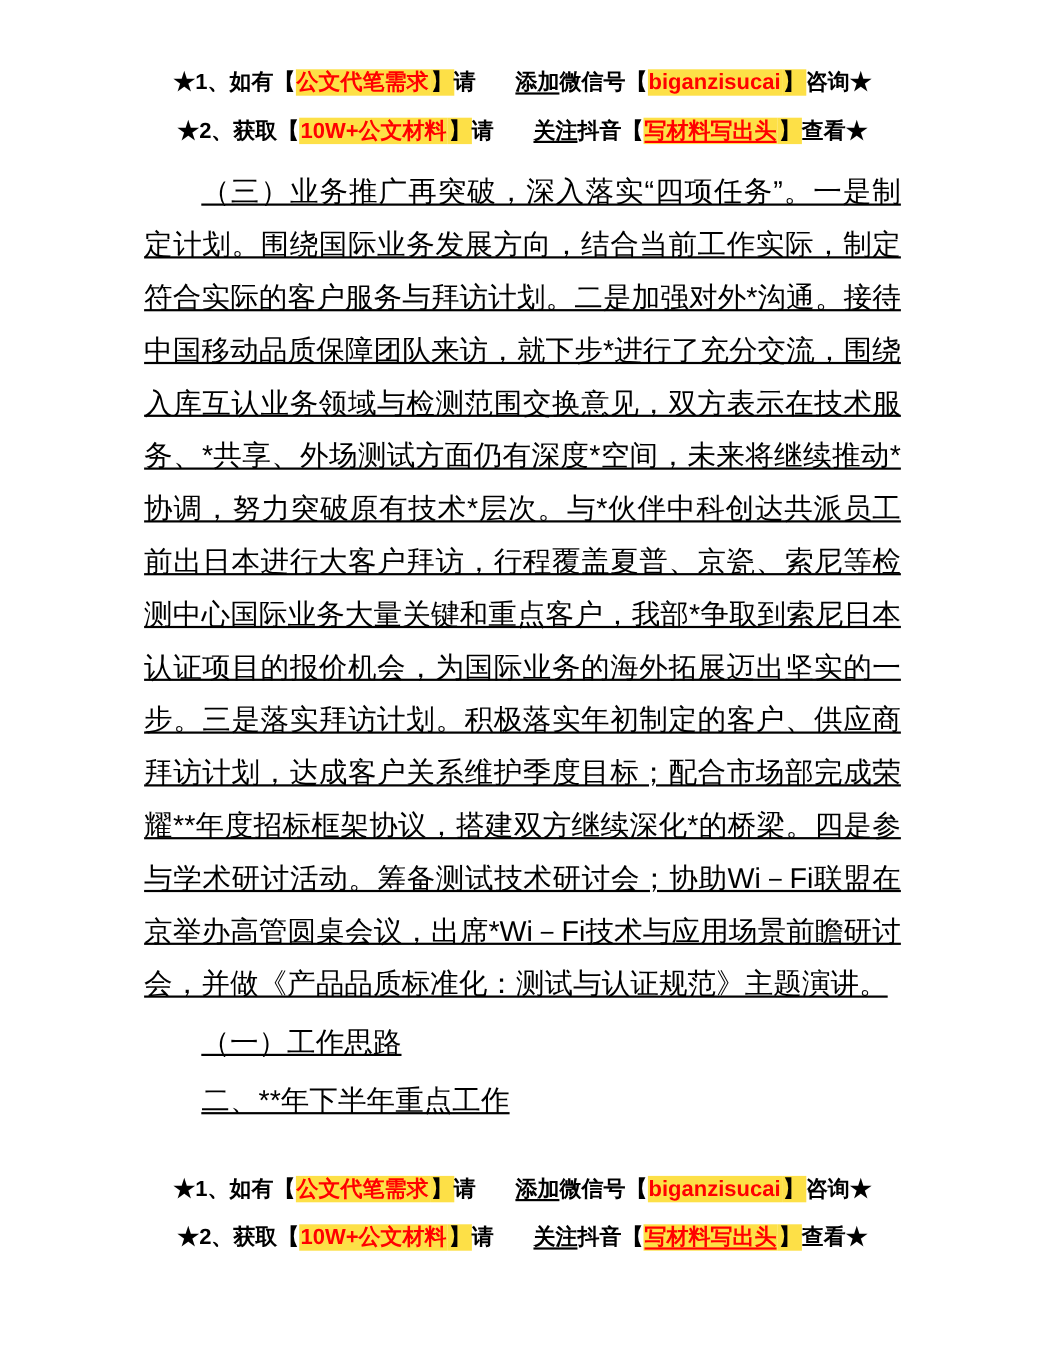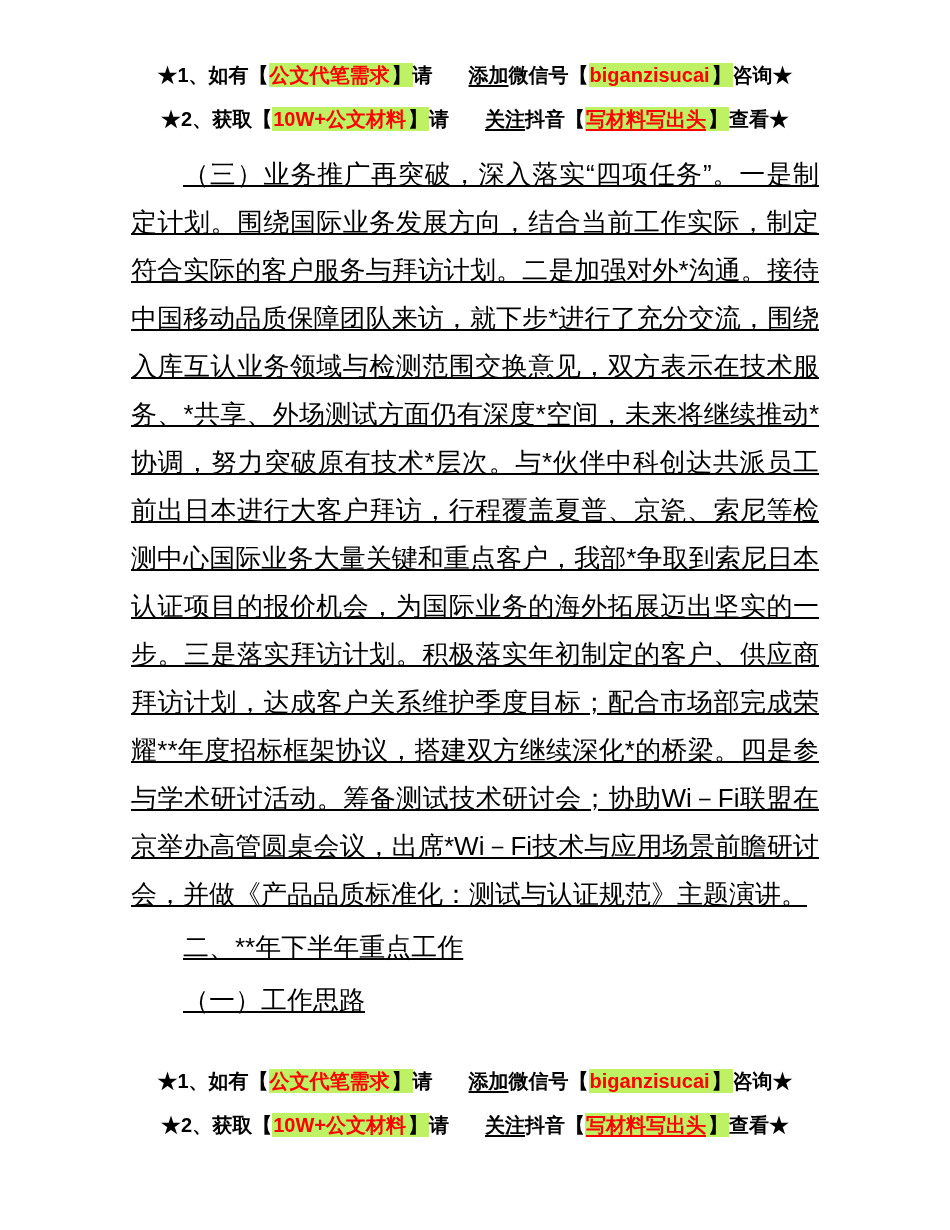--- a/index.html
+++ b/index.html
@@ -23,21 +23,21 @@
     font-size: 20px;
   }
   .ad-banner.top { padding-top: 60px; }
   .ad-banner.bottom { margin-top: 42px; }
   .ad-line {
     line-height: 30px;
     margin: 0 0 14px 0;
     white-space: nowrap;
   }
   .hl {
-    background: #bef264;
+    background: #fde047;
     padding: 1px 1px;
   }
   .red { color: #ff0000; }
   .u {
     text-decoration: underline;
     text-underline-offset: 3px;
     margin-left: 36px;
   }
   .u-red {
     text-decoration: underline;
@@ -65,22 +65,22 @@
     <div class="ad-line">
       <span>★1、如有【</span><span class="hl red">公文代笔需求</span><span class="hl">】</span><span>请</span><span class="u">添加</span><span>微信号【</span><span class="hl red">biganzisucai</span><span class="hl">】</span><span>咨询★</span>
     </div>
     <div class="ad-line">
       <span>★2、获取【</span><span class="hl red">10W+公文材料</span><span class="hl">】</span><span>请</span><span class="u">关注</span><span>抖音【</span><span class="hl red u-red">写材料写出头</span><span class="hl">】</span><span>查看★</span>
     </div>
   </div>
 
   <div class="doc">
     <p class="indent">（三）业务推广再突破，深入落实“四项任务”。一是制定计划。围绕国际业务发展方向，结合当前工作实际，制定符合实际的客户服务与拜访计划。二是加强对外*沟通。接待中国移动品质保障团队来访，就下步*进行了充分交流，围绕入库互认业务领域与检测范围交换意见，双方表示在技术服务、*共享、外场测试方面仍有深度*空间，未来将继续推动*协调，努力突破原有技术*层次。与*伙伴中科创达共派员工前出日本进行大客户拜访，行程覆盖夏普、京瓷、索尼等检测中心国际业务大量关键和重点客户，我部*争取到索尼日本认证项目的报价机会，为国际业务的海外拓展迈出坚实的一步。三是落实拜访计划。积极落实年初制定的客户、供应商拜访计划，达成客户关系维护季度目标；配合市场部完成荣耀**年度招标框架协议，搭建双方继续深化*的桥梁。四是参与学术研讨活动。筹备测试技术研讨会；协助Wi－Fi联盟在京举办高管圆桌会议，出席*Wi－Fi技术与应用场景前瞻研讨会，并做《产品品质标准化：测试与认证规范》主题演讲。</p>
+    <p class="indent heading">（一）工作思路</p>
     <p class="indent heading">二、**年下半年重点工作</p>
-    <p class="indent heading">（一）工作思路</p>
   </div>
 
   <div class="ad-banner bottom">
     <div class="ad-line">
       <span>★1、如有【</span><span class="hl red">公文代笔需求</span><span class="hl">】</span><span>请</span><span class="u">添加</span><span>微信号【</span><span class="hl red">biganzisucai</span><span class="hl">】</span><span>咨询★</span>
     </div>
     <div class="ad-line">
       <span>★2、获取【</span><span class="hl red">10W+公文材料</span><span class="hl">】</span><span>请</span><span class="u">关注</span><span>抖音【</span><span class="hl red u-red">写材料写出头</span><span class="hl">】</span><span>查看★</span>
     </div>
   </div>

